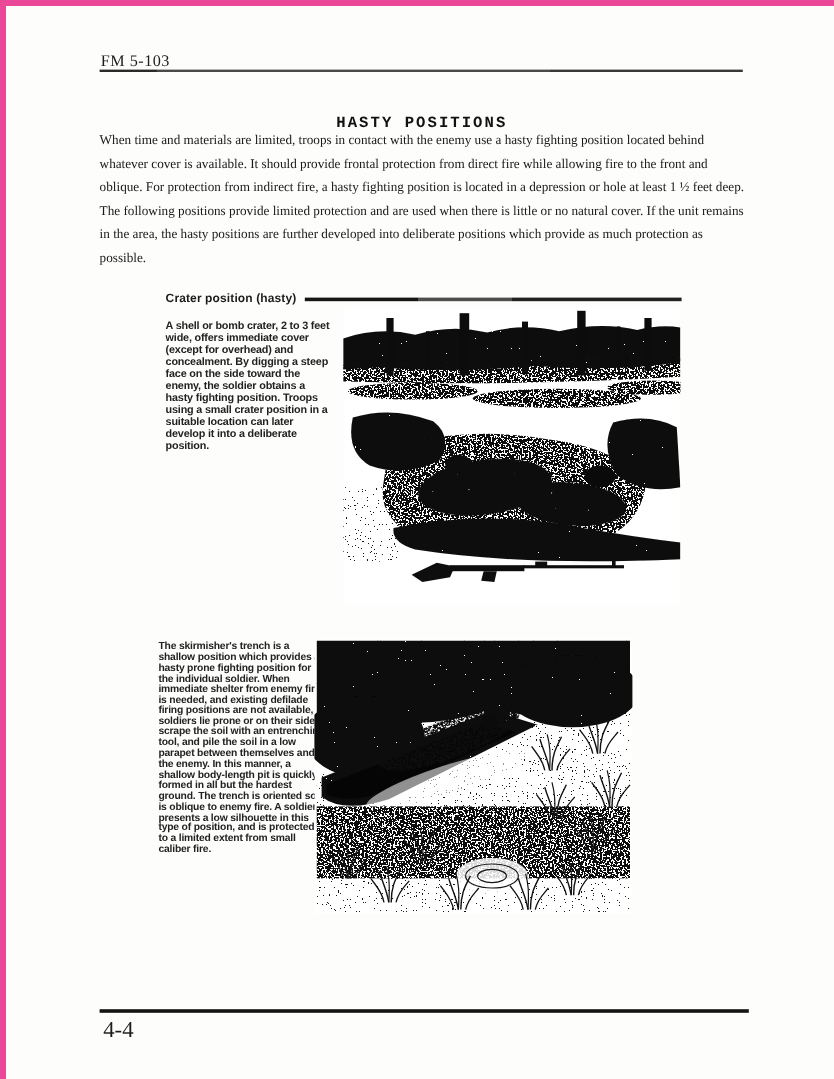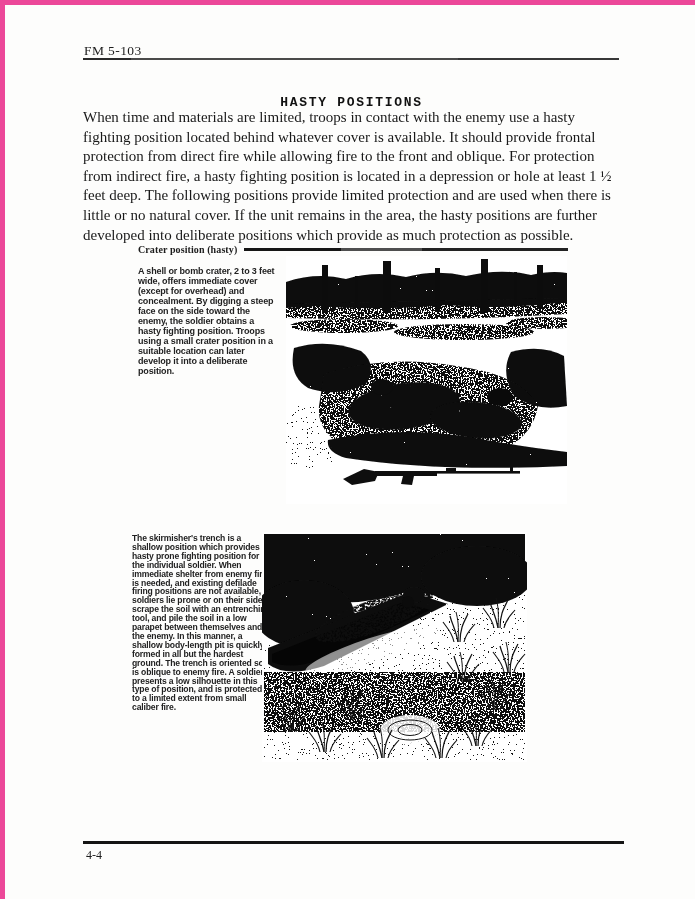--- a/index.html
+++ b/index.html
@@ -25,27 +25,27 @@
   
   .page-title{
     position:absolute;left:50%;top:81px;transform:translateX(-50%);
     font-family:"Liberation Mono", monospace;
     font-weight:bold;font-size:13px;letter-spacing:1.7px;
     color:#111;white-space:nowrap;
   }
   
   .intro{
     position:absolute;left:78px;top:103px;width:541px;
-    font-size:15px;line-height:19.6px;color:#191919;
+    font-size:11px;line-height:19.6px;color:#191919;
     text-align:left;margin:0;
   }
   
   .fig-head{
     position:absolute;display:flex;align-items:center;gap:7px;
-    font-family:Liberation Serif, serif;
+    font-family:Liberation Sans, sans-serif;
     font-weight:bold;font-size:10px;color:#1c1c1c;
     letter-spacing:.1px;white-space:nowrap;
   }
   .fig-head .fig-rule{
     flex:1;height:2.5px;
     background:linear-gradient(90deg,#161616 0 30%,#4e4e4e 30% 55%,#222 55%);
   }
   .fig-head-1{left:133px;top:239px;width:430px;}
   .fig-head-2{left:133px;top:507px;width:398px;}
   .fig-caption{
@@ -59,21 +59,21 @@
   .fig-art{position:absolute;}
   .fig-art-1{left:281px;top:251px;width:281px;height:248px;}
   .fig-art-2{left:257px;top:527px;width:265px;height:230px;}
   .fig-art svg{display:block;width:100%;height:100%;}
   
   .footer-rule{
     position:absolute;left:78px;top:836px;width:541px;height:3px;background:#141414;
   }
   .page-number{
     position:absolute;left:81px;top:843px;
-    font-size:12px;color:#1d1d1d;
+    font-size:19px;color:#1d1d1d;
   }
 </style>
 </head>
 <body>
 
 <svg width="0" height="0" style="position:absolute" aria-hidden="true">
   <defs>
     <filter id="f-dense" x="-10%" y="-10%" width="120%" height="120%">
       <feTurbulence type="fractalNoise" baseFrequency="0.5" numOctaves="2" seed="7" result="t"></feTurbulence>
       <feColorMatrix in="t" type="matrix" values="0 0 0 0 0  0 0 0 0 0  0 0 0 0 0  1 0 0 0 0.32" result="a"></feColorMatrix>

